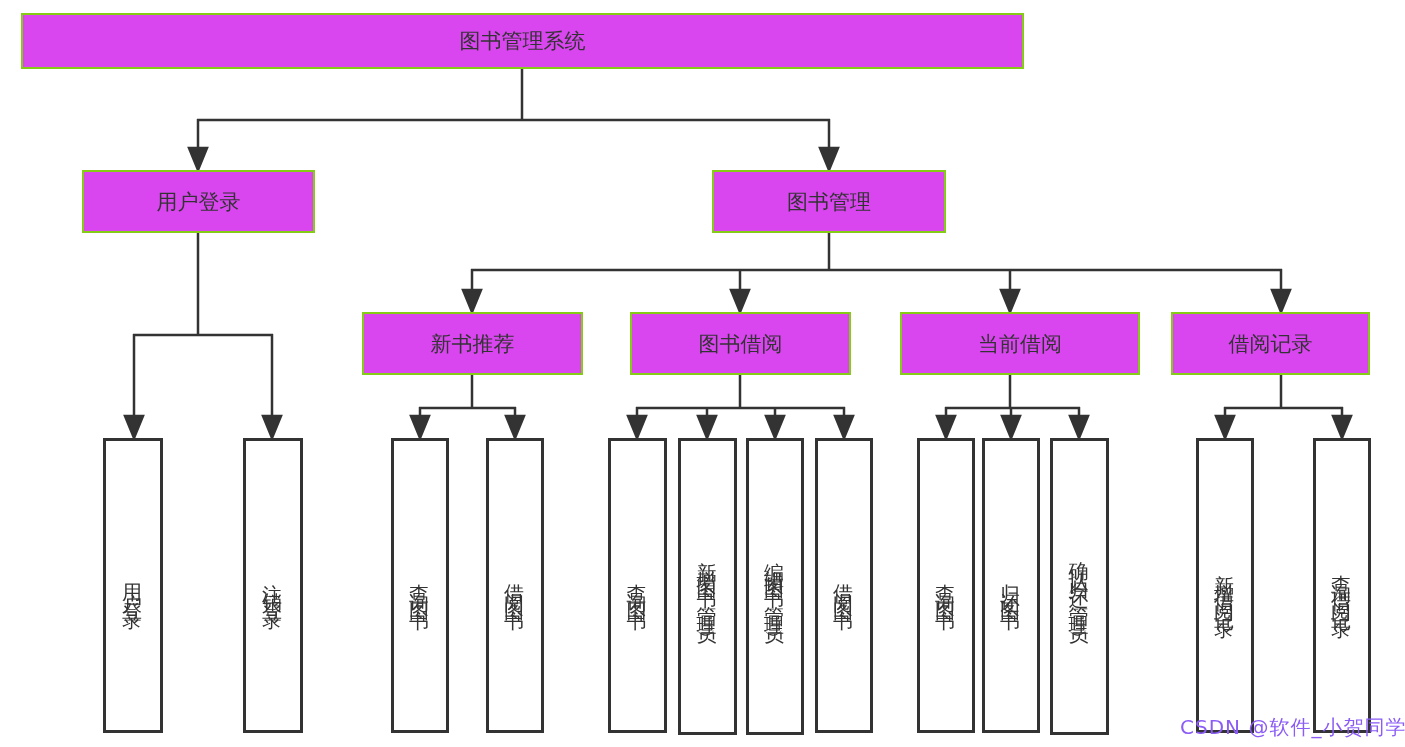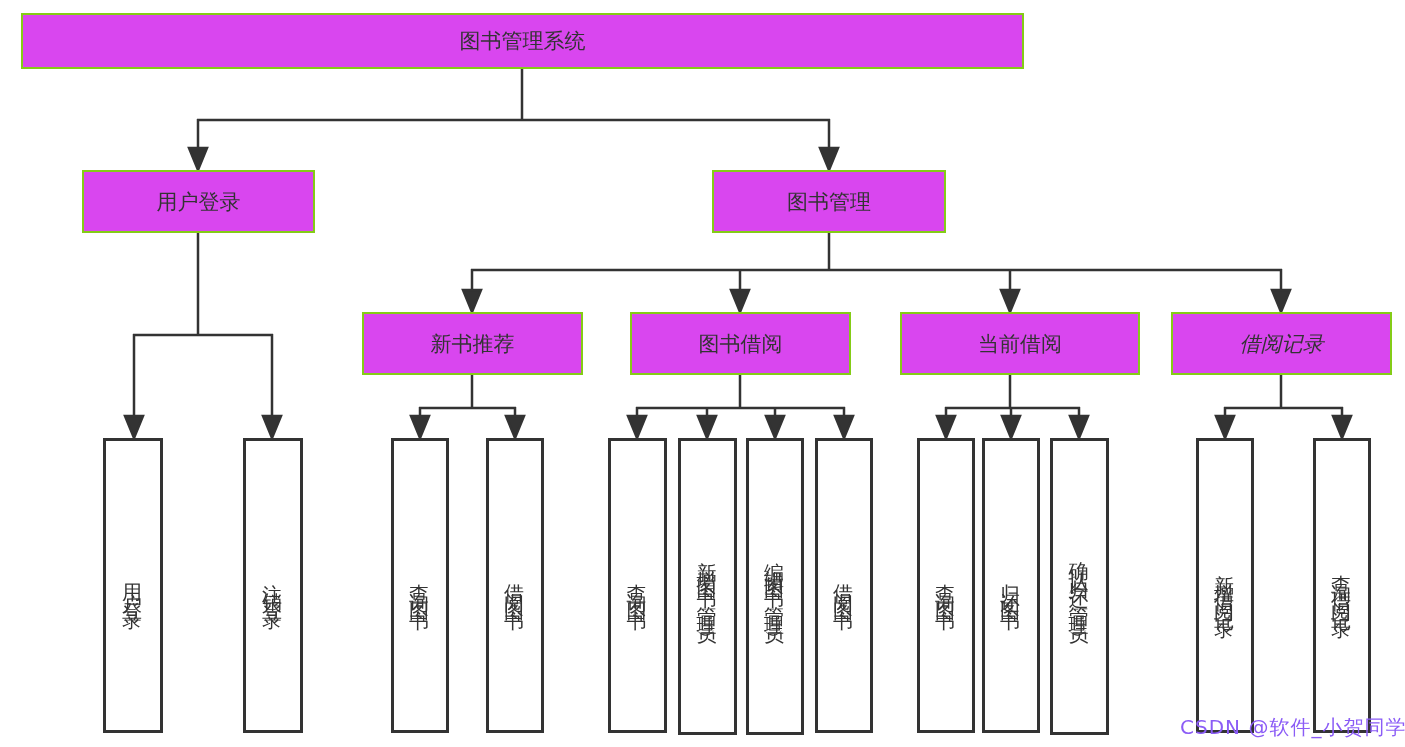--- a/index.html
+++ b/index.html
@@ -108,21 +108,21 @@
 <div class="box" style="left:82px;top:170px;width:233px;height:63px;">用户登录</div>
 
 <div class="box" style="left:712px;top:170px;width:234px;height:63px;">图书管理</div>
 
 <div class="box" style="left:362px;top:312px;width:221px;height:63px;">新书推荐</div>
 
 <div class="box" style="left:630px;top:312px;width:221px;height:63px;">图书借阅</div>
 
 <div class="box" style="left:900px;top:312px;width:240px;height:63px;">当前借阅</div>
 
-<div class="box" style="left:1171px;top:312px;width:221px;height:63px;font-style:italic;">借阅记录</div>
+<div class="box" style="left:1171px;top:312px;width:199px;height:63px;">借阅记录</div>
 
 <div class="leaf" style="left:103px;top:438px;width:60px;height:295px;">用户登录</div>
 <div class="leaf" style="left:243px;top:438px;width:60px;height:295px;">注销登录</div>
 
 <div class="leaf" style="left:391px;top:438px;width:58px;height:295px;">查询图书</div>
 <div class="leaf" style="left:486px;top:438px;width:58px;height:295px;">借阅图书</div>
 
 <div class="leaf" style="left:608px;top:438px;width:59px;height:295px;">查询图书</div>
 <div class="leaf" style="left:678px;top:438px;width:59px;height:297px;">新增图书（管理员）</div>
 <div class="leaf" style="left:746px;top:438px;width:58px;height:297px;">编辑图书（管理员）</div>

